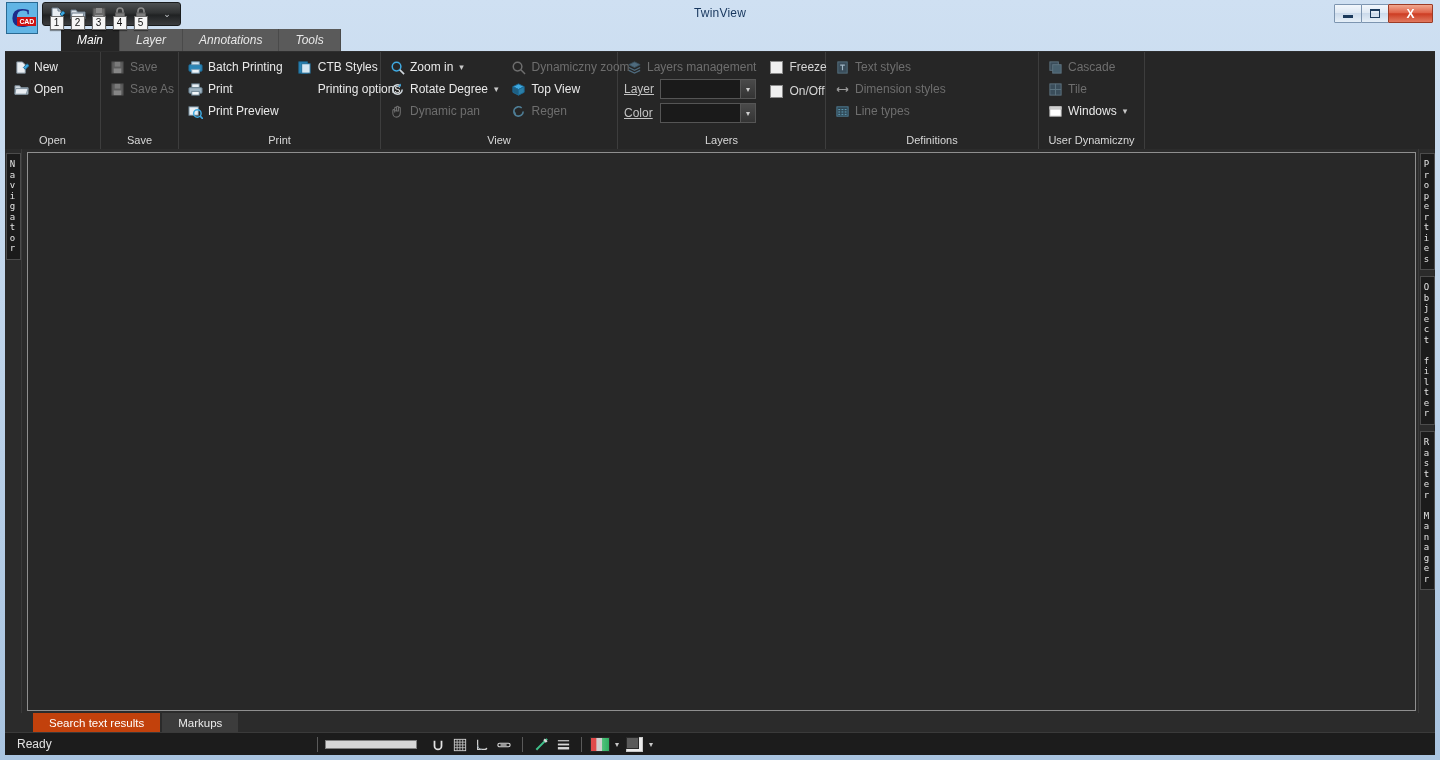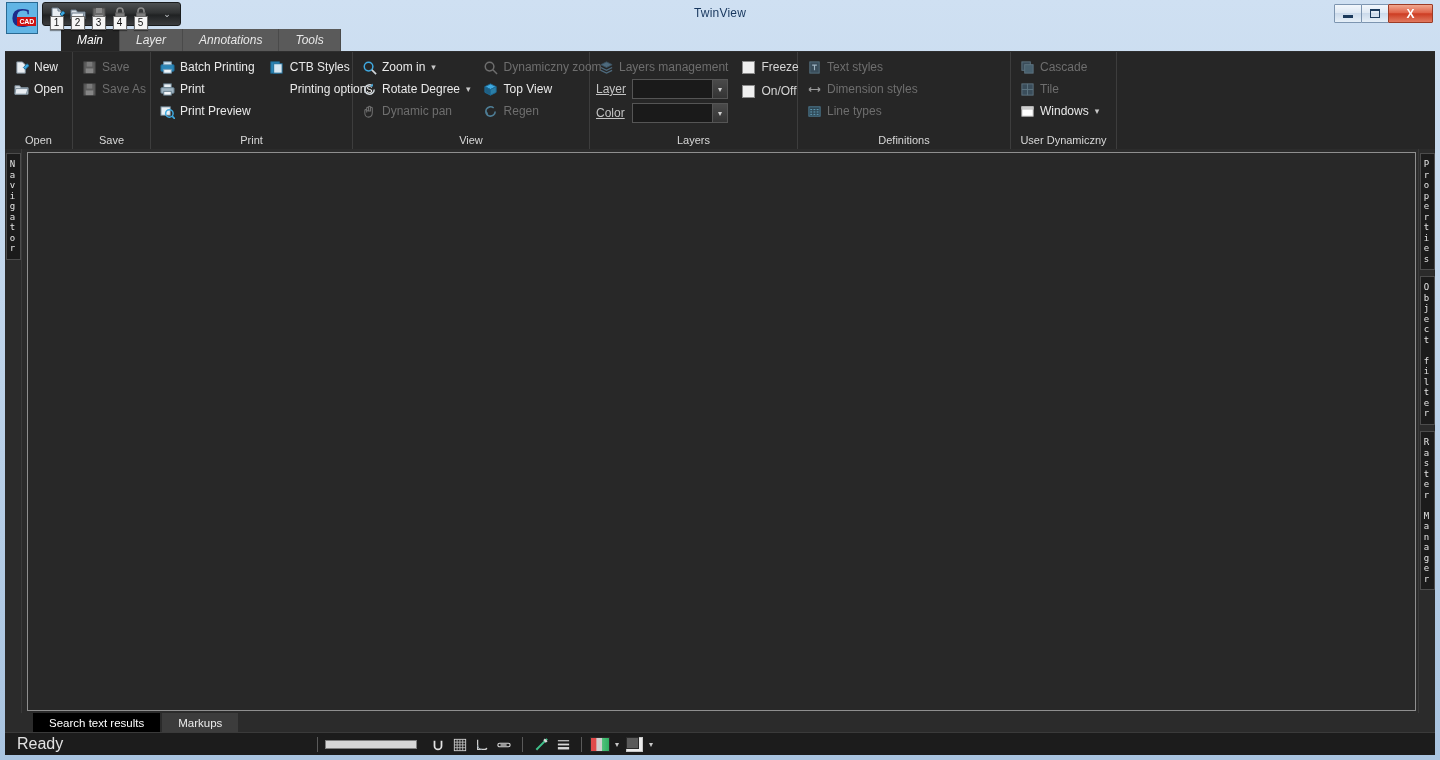--- a/index.html
+++ b/index.html
@@ -269,32 +269,32 @@
     padding-left: 28px;
   }
   .btab {
     height: 19px;
     padding: 0 16px;
     display: flex; align-items: center;
     font-size: 11.5px; color: #ececec;
     background: #3c3c3c;
     border-right: 2px solid #2b2b2b;
   }
-  .btab.active { background: #000000; color: #ffffff; }
+  .btab.active { background: #c2410c; color: #ffffff; }
 
   
   .statusbar {
     flex: 0 0 23px;
     display: flex; align-items: center;
     background: #1c1c1c;
     border-top: 1px solid #3a3a3a;
     position: relative;
   }
   .status-text {
-    font-size: 16px; color: #e2e2e2;
+    font-size: 12px; color: #e2e2e2;
     padding-left: 12px;
   }
   .status-tools {
     position: absolute; left: 305px; top: 0;
     height: 23px;
     display: flex; align-items: center;
   }
   .sb-sep {
     width: 1px; height: 15px;
     background: #5a5a5a;
@@ -408,21 +408,21 @@
   <div class="tabstrip">
     <div class="tab active">Main</div>
     <div class="tab">Layer</div>
     <div class="tab">Annotations</div>
     <div class="tab">Tools</div>
     <div class="tab-filler"></div>
   </div>
 
   <div class="ribbon">
 
-    <div class="group" style="width:68px">
+    <div class="group" style="width:96px">
       <div class="group-body">
         <div class="col">
           <div class="item">
             <span class="ic">
               <svg width="15" height="15" viewBox="0 0 16 16">
                 <path d="M3 2h6l3 3v9H3z" fill="#e9eef3" stroke="#7d8e9c"></path>
                 <path d="M10 8l4-4 2 2-4 4z" fill="#3fa9e0" stroke="#1d6b96"></path>
               </svg>
             </span>
             <span class="lbl">New</span>

